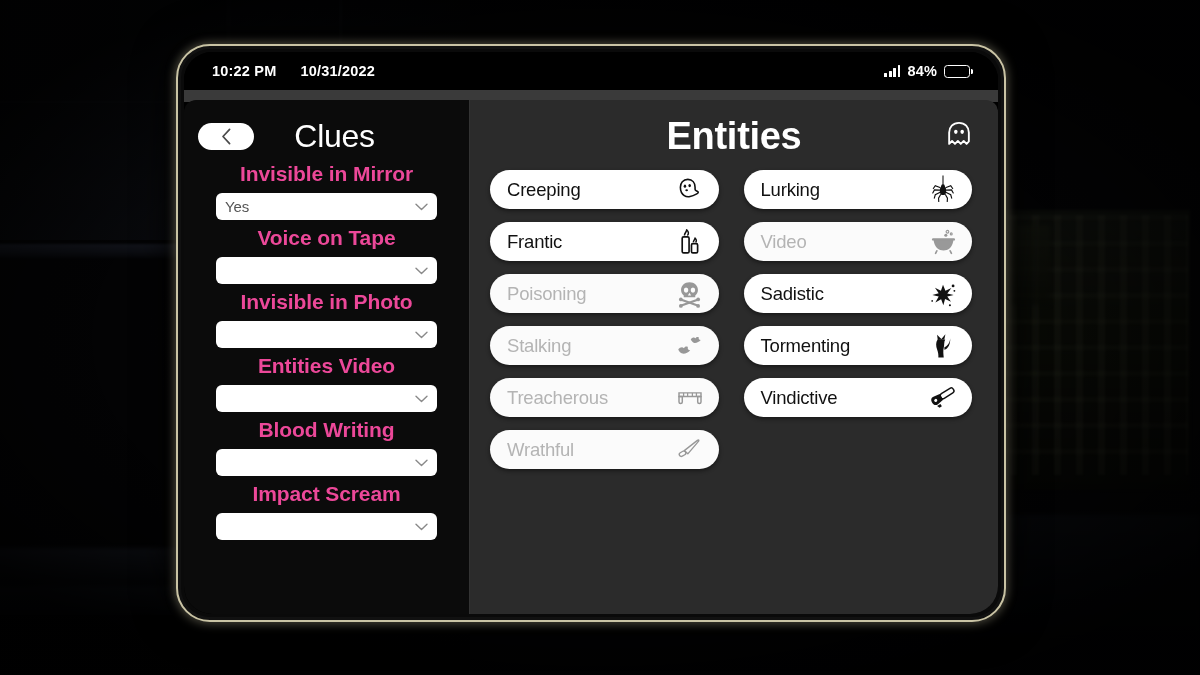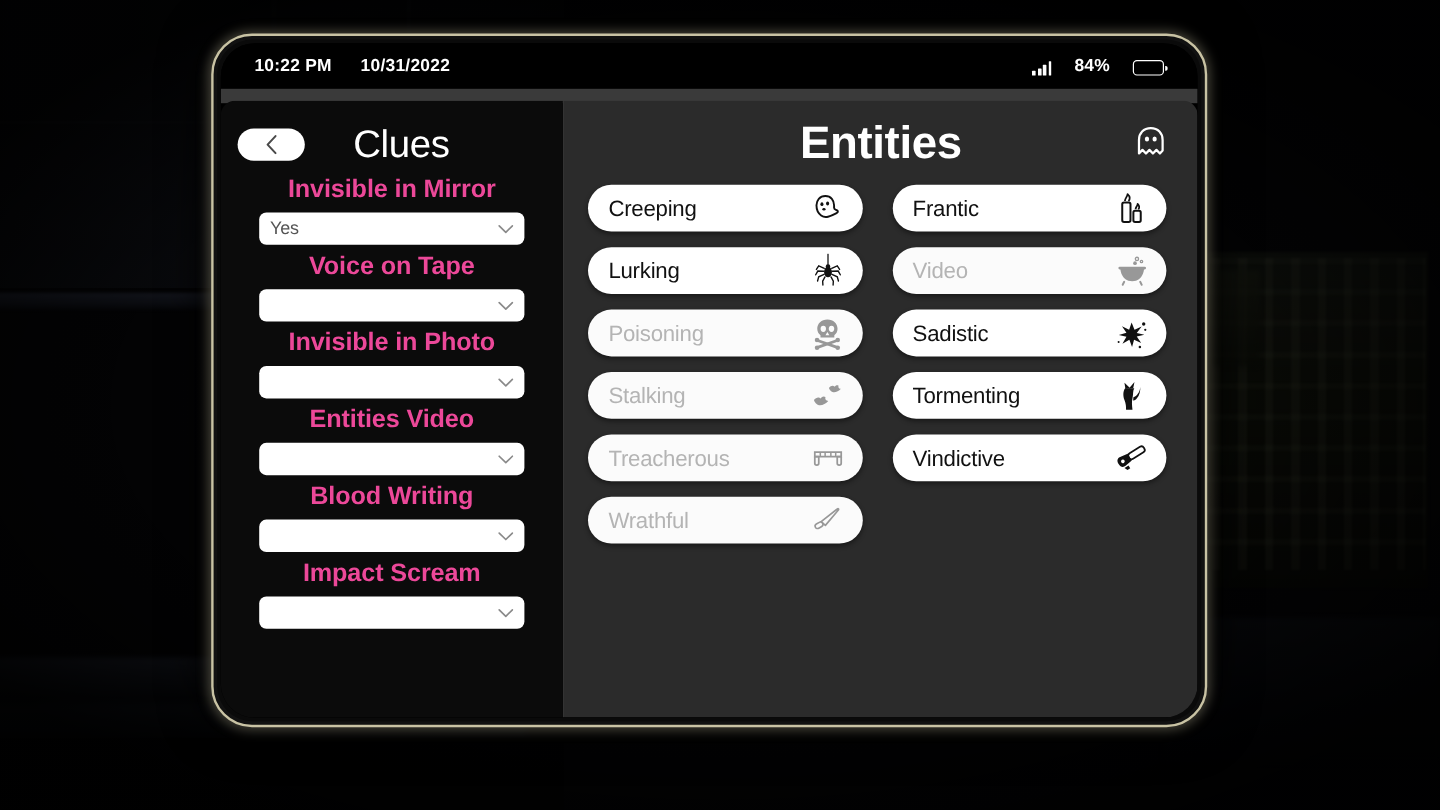--- a/index.html
+++ b/index.html
@@ -78,21 +78,21 @@
     opacity: .9; filter: blur(2px);
   }
   .bg-vignette {
     position: absolute; inset: 0;
     background: radial-gradient(ellipse 62% 58% at 50% 50%, rgba(0,0,0,0) 30%, rgba(0,0,0,.55) 72%, rgba(0,0,0,.9) 100%);
   }
 
   
   #tablet {
     position: absolute;
-    left: 176px; top: 28px;
+    left: 176px; top: 44px;
     width: 830px; height: 578px;
     border-radius: 34px;
     background: #0a0a0a;
     border: 2px solid #c9c3a4;
     box-shadow:
       0 0 10px 2px rgba(201,195,164,.35),
       0 0 34px 8px rgba(0,0,0,.9),
       inset 0 0 0 3px #111;
   }
   #tablet-inner {
@@ -109,21 +109,21 @@
     display: flex; align-items: center;
     padding: 0 28px;
     color: #fff;
     background: #000;
     font-size: 14.5px;
     font-weight: bold;
     letter-spacing: .2px;
   }
   #statusbar .sb-time { margin-right: 24px; }
   #statusbar .sb-right {
-    margin-left: auto; display: flex; align-items: flex-end; gap: 19px;
+    margin-left: auto; display: flex; align-items: center; gap: 7px;
   }
   .signal-bars { display: flex; align-items: flex-end; gap: 1.6px; height: 12px; }
   .signal-bars i { display: block; width: 2.8px; background: #fff; border-radius: .5px; }
   .signal-bars i:nth-child(1){ height: 4px; }
   .signal-bars i:nth-child(2){ height: 6.5px; }
   .signal-bars i:nth-child(3){ height: 9px; }
   .signal-bars i:nth-child(4){ height: 12px; }
   .battery {
     position: relative; width: 26px; height: 13px;
     border: 1.6px solid #fff; border-radius: 3.5px;
@@ -399,52 +399,52 @@
               <svg width="27" height="27" viewBox="0 0 32 32">
                 <path d="M14 4 C8.4 4 5.2 8.2 5.2 13.2 C5.2 18 7 21.2 9.8 23.2 C11.8 24.6 14 25 16.6 24.4 C19.4 23.8 22 22.6 24.6 21.2 C26.4 20.2 27 19 25.6 18.2 C24.2 17.4 22.6 17.6 22.6 15.6 L22.6 13.2 C22.6 8.2 19.6 4 14 4 Z" fill="none" stroke="#111" stroke-width="1.9" stroke-linejoin="round"></path>
                 <ellipse cx="10.6" cy="12" rx="1.5" ry="1.9" fill="#111"></ellipse>
                 <ellipse cx="16.2" cy="11.4" rx="1.5" ry="1.9" fill="#111"></ellipse>
                 <ellipse cx="12.6" cy="17" rx="1.6" ry="1.2" fill="#111"></ellipse>
               </svg>
             </span>
           </div>
 
           <div class="pill">
-            <span class="pill-label">Frantic</span>
-            <span class="pill-icon">
-              <svg width="26" height="28" viewBox="0 0 28 30">
-                <path d="M8 8 C8 5.6 10.4 4 10.4 1.8 C12.8 4 12.8 6.4 11.2 8" fill="none" stroke="#111" stroke-width="1.6" stroke-linejoin="round"></path>
-                <rect x="5.6" y="9.4" width="7.4" height="17.4" rx="1.6" fill="none" stroke="#111" stroke-width="1.8"></rect>
-                <path d="M17.6 15.4 C17.6 13.6 19.4 12.4 19.4 10.6 C21.2 12.4 21.2 14.2 20 15.4" fill="none" stroke="#111" stroke-width="1.6" stroke-linejoin="round"></path>
-                <rect x="15.6" y="16.8" width="6.6" height="10" rx="1.5" fill="none" stroke="#111" stroke-width="1.8"></rect>
-              </svg>
-            </span>
-          </div>
-
-          <div class="pill">
             <span class="pill-label">Lurking</span>
             <span class="pill-icon">
               <svg width="26" height="29" viewBox="0 0 26 30">
                 <line x1="13" y1="0.5" x2="13" y2="12" stroke="#111" stroke-width="1.1"></line>
                 <ellipse cx="13" cy="16.2" rx="3.4" ry="4.6" fill="#111"></ellipse>
                 <circle cx="13" cy="11.6" r="2" fill="#111"></circle>
                 <g stroke="#111" stroke-width="1.2" fill="none" stroke-linecap="round">
                   <path d="M9.8 13 L5 11 L3 14"></path>
                   <path d="M9.4 15.6 L4.2 15.4 L2.4 18.6"></path>
                   <path d="M9.6 18.2 L5 20.4 L4 24"></path>
                   <path d="M10.4 20.4 L8.4 24 L8.6 27.4"></path>
                   <path d="M16.2 13 L21 11 L23 14"></path>
                   <path d="M16.6 15.6 L21.8 15.4 L23.6 18.6"></path>
                   <path d="M16.4 18.2 L21 20.4 L22 24"></path>
                   <path d="M15.6 20.4 L17.6 24 L17.4 27.4"></path>
                 </g>
               </svg>
             </span>
           </div>
 
+          <div class="pill">
+            <span class="pill-label">Frantic</span>
+            <span class="pill-icon">
+              <svg width="26" height="28" viewBox="0 0 28 30">
+                <path d="M8 8 C8 5.6 10.4 4 10.4 1.8 C12.8 4 12.8 6.4 11.2 8" fill="none" stroke="#111" stroke-width="1.6" stroke-linejoin="round"></path>
+                <rect x="5.6" y="9.4" width="7.4" height="17.4" rx="1.6" fill="none" stroke="#111" stroke-width="1.8"></rect>
+                <path d="M17.6 15.4 C17.6 13.6 19.4 12.4 19.4 10.6 C21.2 12.4 21.2 14.2 20 15.4" fill="none" stroke="#111" stroke-width="1.6" stroke-linejoin="round"></path>
+                <rect x="15.6" y="16.8" width="6.6" height="10" rx="1.5" fill="none" stroke="#111" stroke-width="1.8"></rect>
+              </svg>
+            </span>
+          </div>
+
           <div class="pill off">
             <span class="pill-label">Video</span>
             <span class="pill-icon">
               <svg width="27" height="28" viewBox="0 0 30 30">
                 <circle cx="19.4" cy="3.6" r="1.5" fill="none" stroke="#111" stroke-width="1.2"></circle>
                 <circle cx="23.6" cy="6" r="1.1" fill="none" stroke="#111" stroke-width="1.2"></circle>
                 <circle cx="17.6" cy="7.6" r="1.7" fill="#111"></circle>
                 <path d="M4 12.6 L26 12.6 C26 12.6 25.6 24.4 15 24.4 C4.4 24.4 4 12.6 4 12.6 Z" fill="#111"></path>
                 <rect x="2.2" y="10.8" width="25.6" height="2.6" rx="1.3" fill="#111"></rect>
                 <path d="M7.6 24.8 L6.2 27.6 M22.4 24.8 L23.8 27.6" stroke="#111" stroke-width="1.8" stroke-linecap="round"></path>

